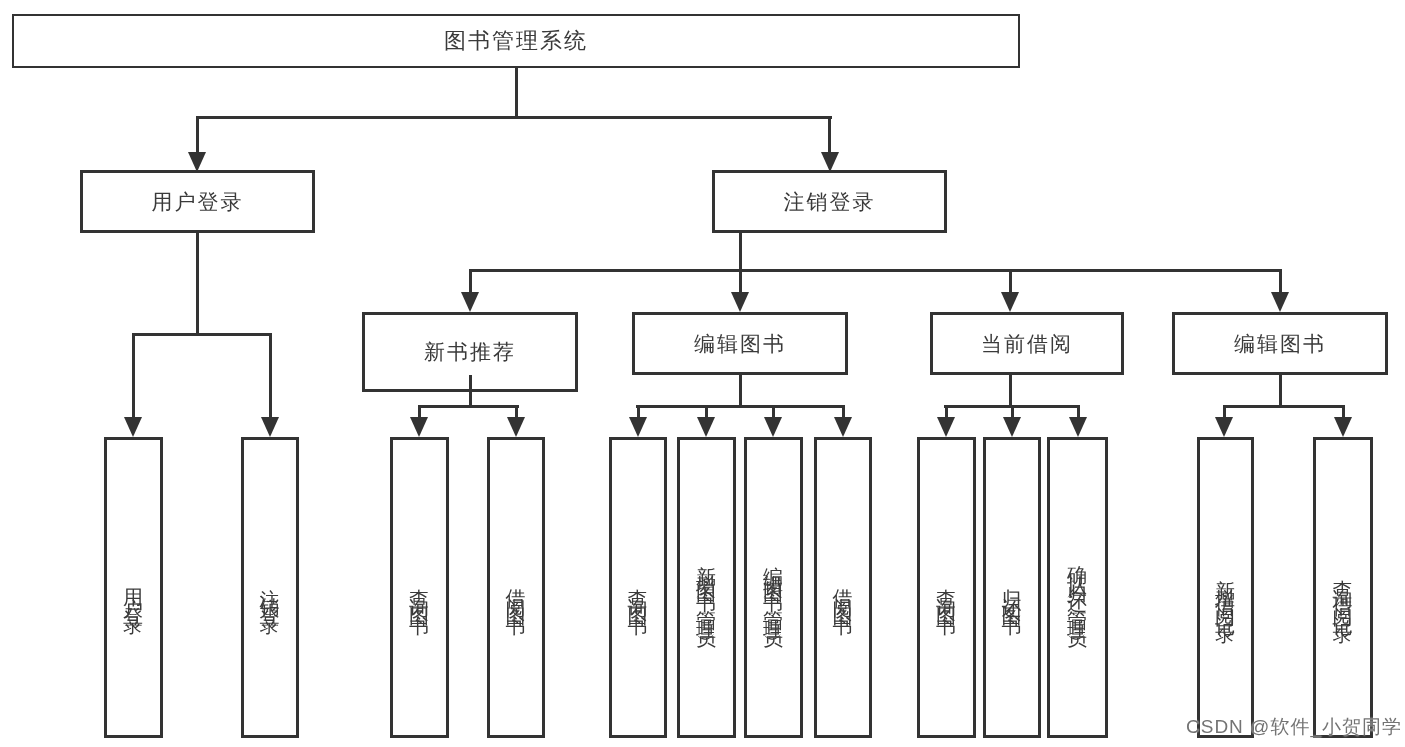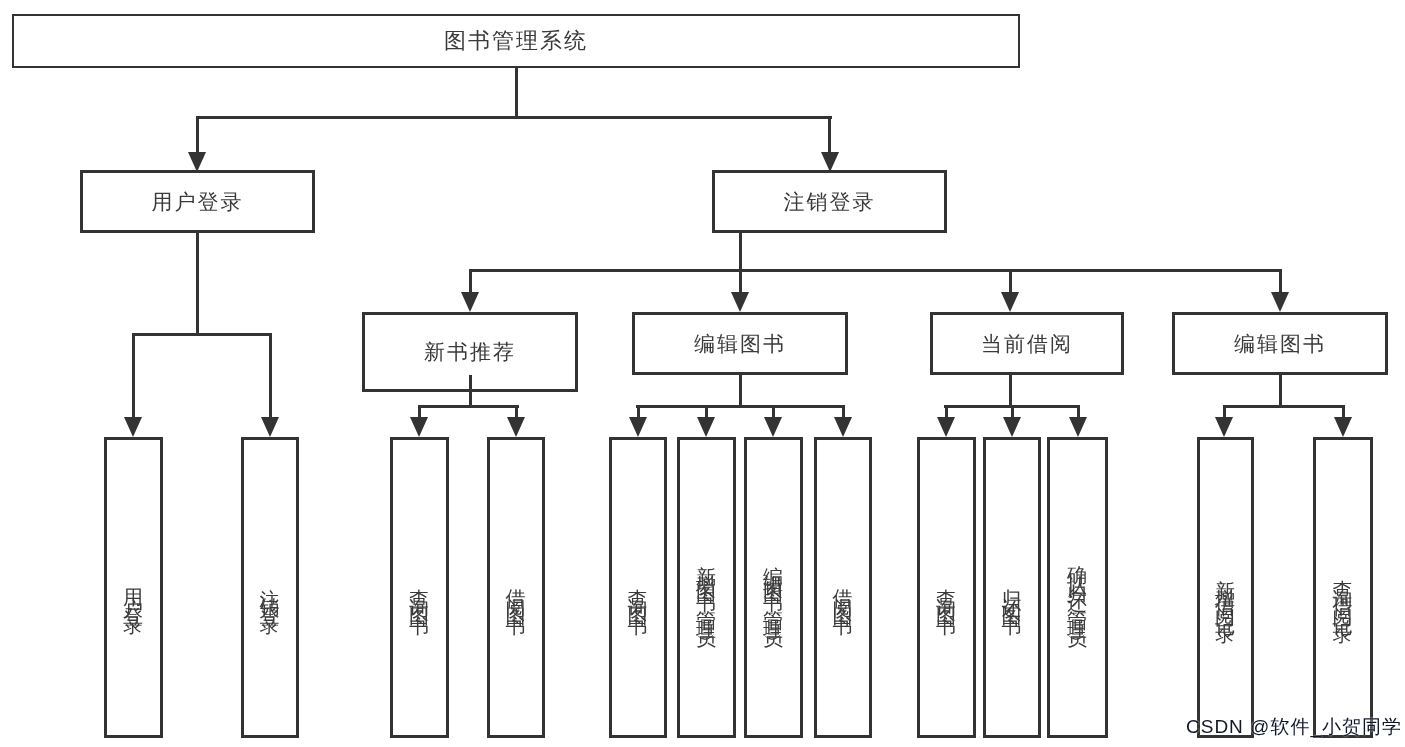--- a/index.html
+++ b/index.html
@@ -43,21 +43,21 @@
     height: 0;
     border-left: 9px solid transparent;
     border-right: 9px solid transparent;
     border-top: 20px solid #333333;
   }
   .watermark {
     position: absolute;
     left: 1186px;
     top: 714px;
     font-size: 19px;
-    color: #0f172a;
+    color: #737373;
     letter-spacing: 1px;
     white-space: nowrap;
     text-shadow: 0 0 2px #ffffff;
   }
 </style>
 </head>
 <body>
 
 <div id="stage">
 

